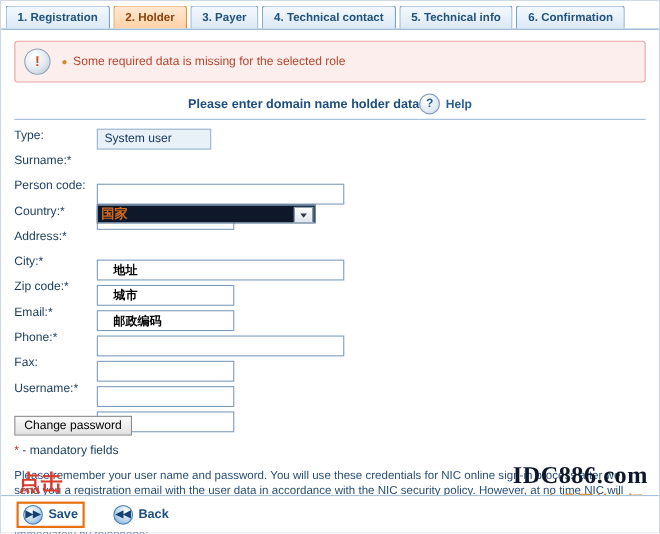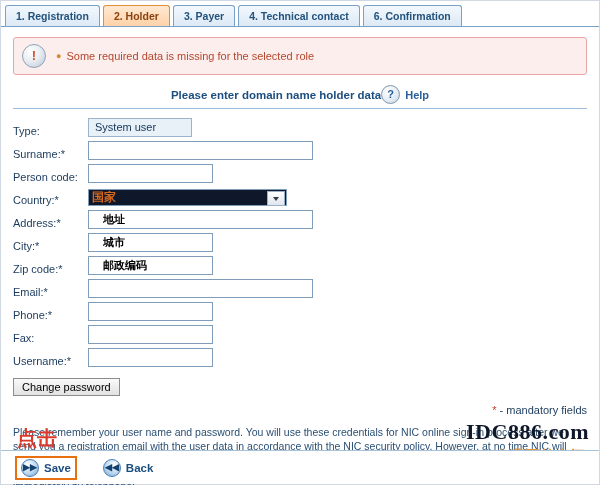--- a/index.html
+++ b/index.html
@@ -130,21 +130,21 @@
     text-decoration: none;
     cursor: pointer;
   }
 
   
   .form {
     margin: 8px 12px 0 12px;
   }
   .frow {
     display: flex;
-    align-items: flex-end;
+    align-items: flex-start;
     height: 20px;
     margin-bottom: 3px;
   }
   .flabel {
     width: 75px;
     flex: none;
     font-size: 11px;
     color: #1a3a5c;
   }
   .fval {
@@ -210,21 +210,20 @@
     content: "";
     border-left: 3px solid transparent;
     border-right: 3px solid transparent;
     border-top: 4px solid #333a44;
   }
 
   .mandatory-note {
     margin: 8px 12px 0 12px;
     font-size: 11px;
     color: #1a3a5c;
-    text-align: right;
   }
   .mandatory-note .star { color: #c0392b; }
 
   
   .btn-grey {
     margin: 8px 0 0 0;
     font-family: "Liberation Sans", sans-serif;
     font-size: 11px;
     color: #000000;
     background: linear-gradient(#fafafa, #e2e2e2);
@@ -317,20 +316,21 @@
 </head>
 <body>
 
 <div class="page">
 
   <div class="tabs">
     <div class="tab">1. Registration</div>
     <div class="tab active">2. Holder</div>
     <div class="tab">3. Payer</div>
     <div class="tab">4. Technical contact</div>
+    <div class="tab">5. Technical info</div>
     <div class="tab">6. Confirmation</div>
   </div>
 
   <div class="alert-wrap">
     <div class="alert-icon">!</div>
     <span class="alert-bullet">●</span>
     <span class="alert-text">Some required data is missing for the selected role</span>
   </div>
 
   <div class="section-head">

